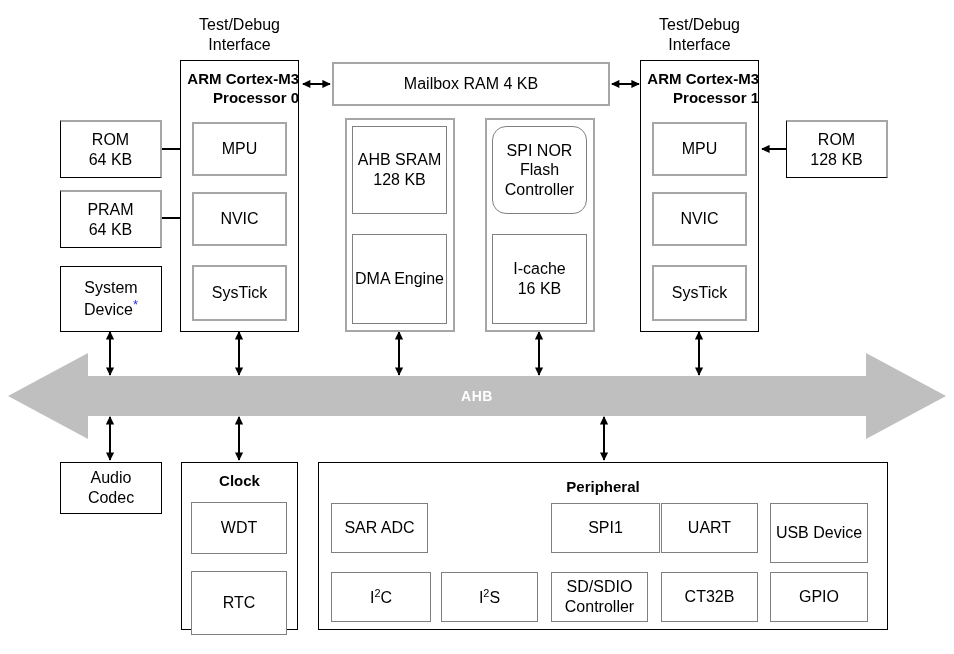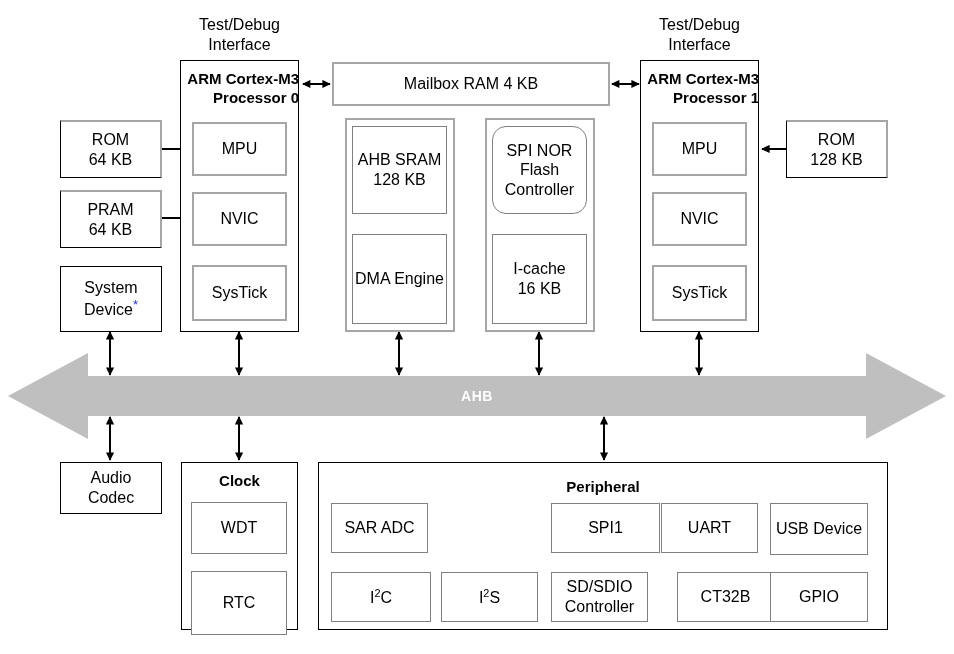--- a/index.html
+++ b/index.html
@@ -246,36 +246,36 @@
 
   <div class="box graysoft" style="left:331px;top:503px;width:97px;height:50px;">
     <span>SAR ADC</span>
   </div>
   <div class="box graysoft" style="left:551px;top:503px;width:109px;height:50px;">
     <span>SPI1</span>
   </div>
   <div class="box graysoft" style="left:661px;top:503px;width:97px;height:50px;">
     <span>UART</span>
   </div>
-  <div class="box graysoft" style="left:770px;top:503px;width:98px;height:52px;">
+  <div class="box graysoft" style="left:770px;top:503px;width:98px;height:60px;">
     <span>USB Device</span>
   </div>
 
   <div class="box graysoft" style="left:331px;top:572px;width:100px;height:50px;">
     <span><span>I</span><sup>2</sup><span>C</span></span>
   </div>
   <div class="box graysoft" style="left:441px;top:572px;width:97px;height:50px;">
     <span><span>I</span><sup>2</sup><span>S</span></span>
   </div>
   <div class="box graysoft" style="left:551px;top:572px;width:97px;height:50px;">
     <div>
       <span>SD/SDIO</span><br>
       <span>Controller</span>
     </div>
   </div>
-  <div class="box graysoft" style="left:661px;top:572px;width:97px;height:50px;margin-left:16px;">
+  <div class="box graysoft" style="left:661px;top:572px;width:97px;height:50px;">
     <span>CT32B</span>
   </div>
   <div class="box graysoft" style="left:770px;top:572px;width:98px;height:50px;">
     <span>GPIO</span>
   </div>
 
 </div>
 
 </body></html>

